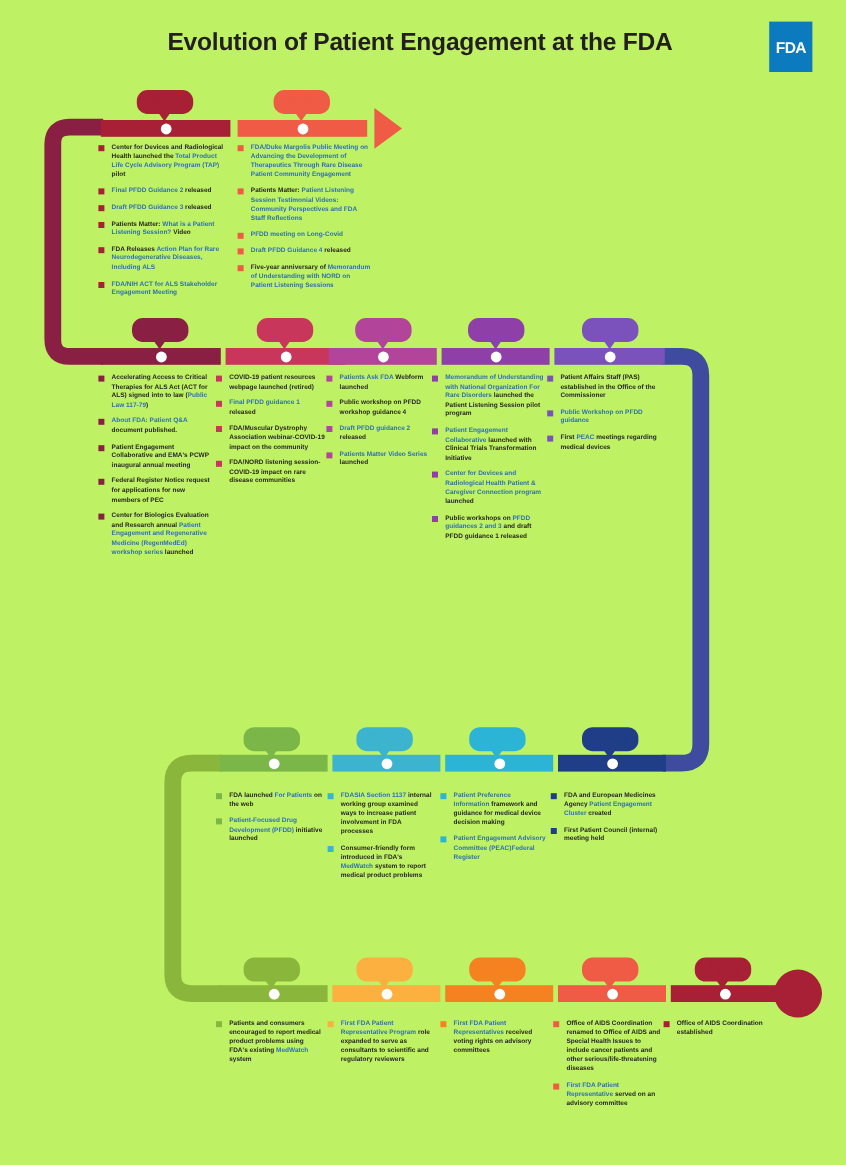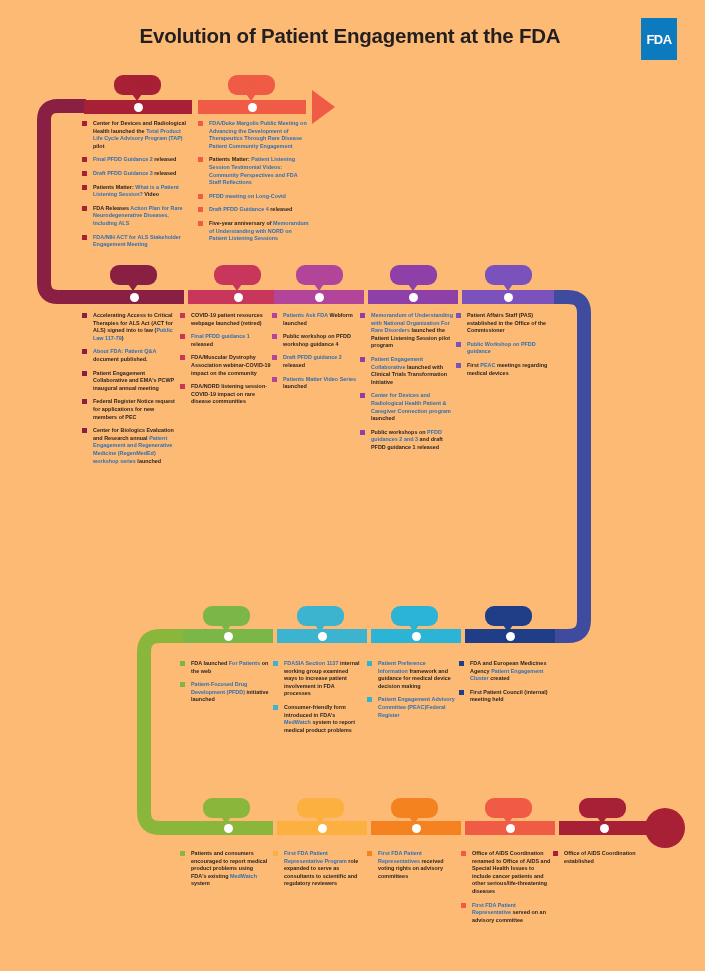--- a/index.html
+++ b/index.html
@@ -7,21 +7,21 @@
     width: 705px;
     height: 971px;
     background: #ffffff;
     font-family: "Liberation Sans", sans-serif;
     overflow: hidden;
   }
   #page {
     position: relative;
     width: 705px;
     height: 971px;
-    background: #fdba74;
+    background: #bef264;
   }
 
   
   .header {
     position: absolute;
     top: 0; left: 0;
     width: 705px;
     height: 72px;
   }
   .page-title {

